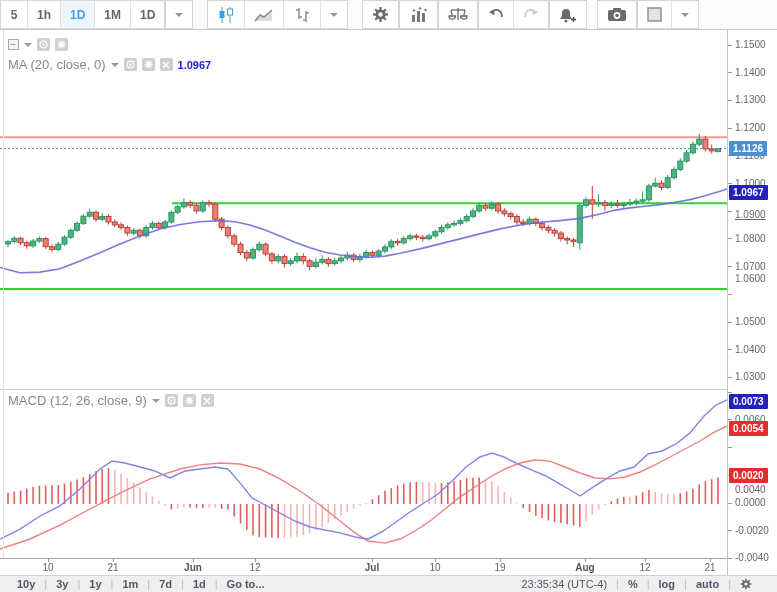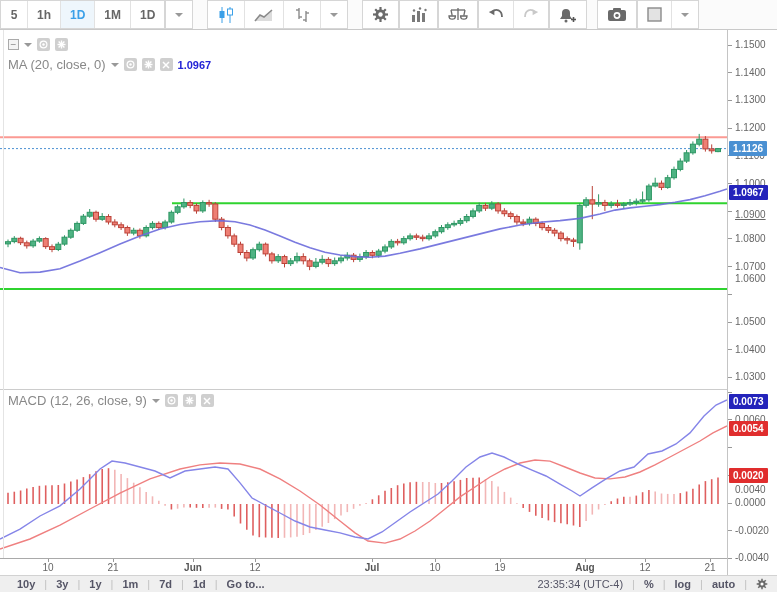--- a/index.html
+++ b/index.html
@@ -65,21 +65,21 @@
                border-top:1px solid #a9a9a9; background:#fff; }
   .time-label { position:absolute; top:3px; font-size:10px; color:#666; transform:translateX(-50%); }
   .time-label.bold { font-weight:bold; color:#555; }
   .time-tick { position:absolute; top:0; width:1px; height:3px; background:#999; }
 
   
   .bottom-bar { position:absolute; left:0; top:545px; width:777px; height:17px;
                 background:#efefef; border-top:1px solid #d2d2d2; display:flex;
                 align-items:center; font-size:11px; color:#556; }
   .bb-left { display:flex; align-items:center; padding-left:8px; }
-  .bb-right { display:flex; align-items:flex-start; margin-left:auto; padding-right:0; }
+  .bb-right { display:flex; align-items:flex-start; margin-left:auto; padding-right:16px; }
   .bb-item { padding:0 9px; cursor:pointer; color:#556; font-weight:bold; }
   .bb-item.plain { font-weight:normal; }
   .bb-sep { color:#c0c0c0; }
 
   
   .logo { position:absolute; left:18px; top:318px; z-index:4; font-size:21px; font-weight:bold;
           color:#1c1c1c; letter-spacing:-0.5px; }
   .logo .dot-i { position:relative; }
   .logo .dot-i .odot { position:absolute; left:1px; top:-2px; width:4px; height:4px;
                        border-radius:50%; background:#f7941d; }

